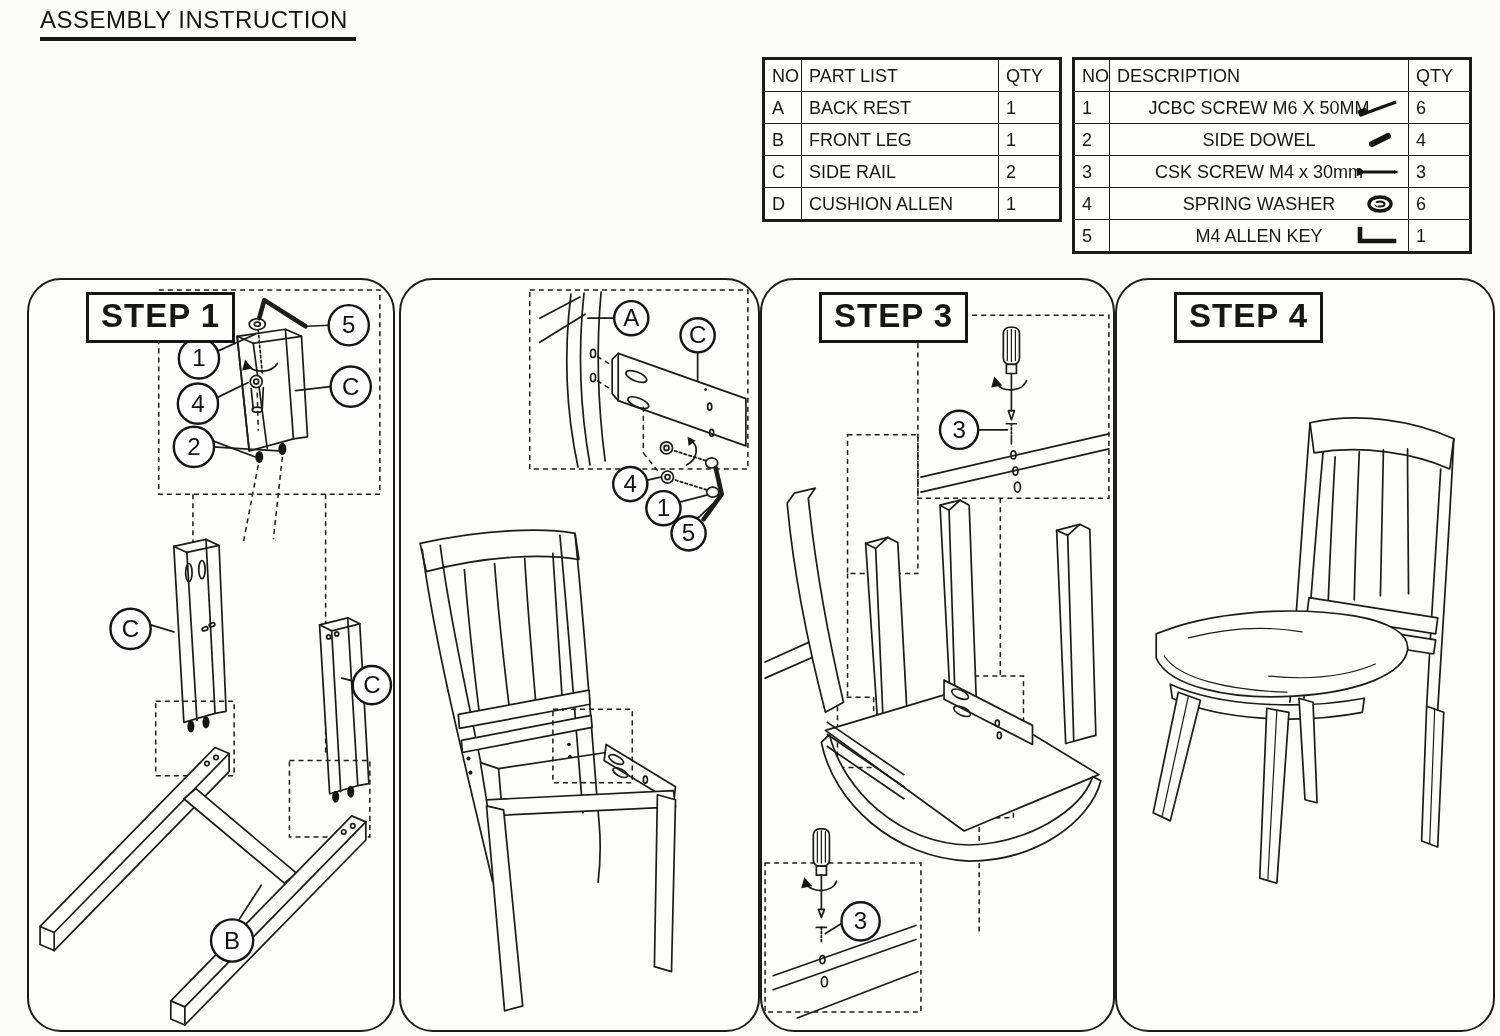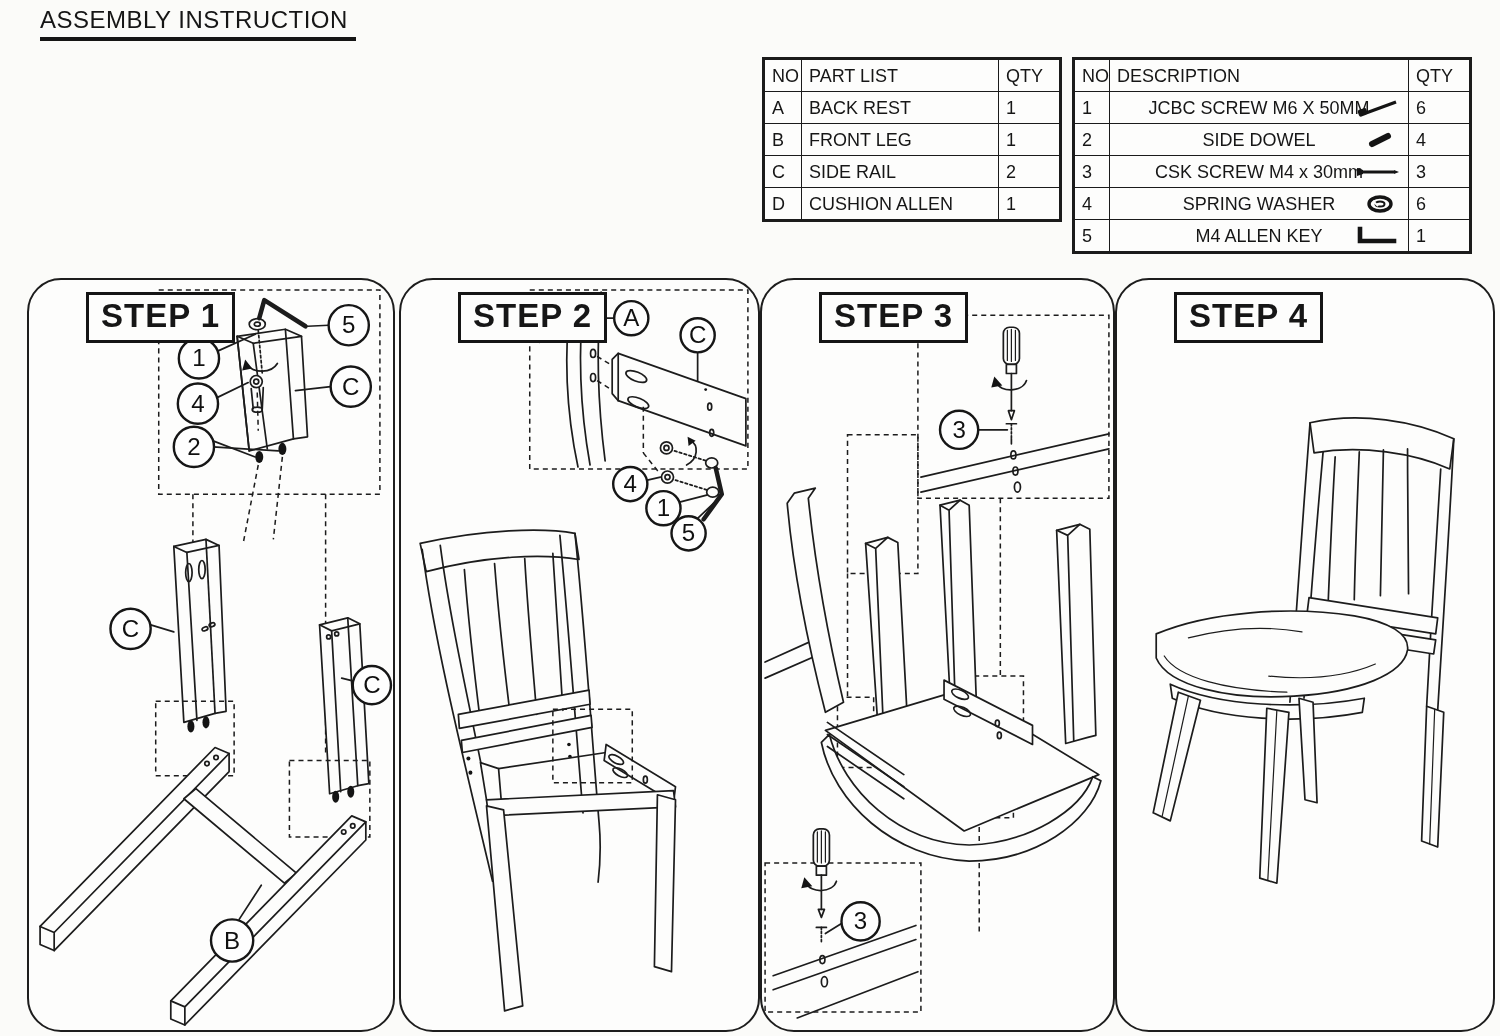--- a/index.html
+++ b/index.html
@@ -273,21 +273,20 @@
       <g class="co">
         <line class="s" x1="208" y1="636" x2="230" y2="602"></line>
         <circle cx="201" cy="657" r="21"></circle>
           <text x="201" y="665">B</text>
       </g>
     </g>
   </svg>
 </div>
 
 <div class="panel" style="left:399px;width:357px;">
-  <div class="steplab">STEP 2</div>
   <svg class="draw" viewBox="0 0 353 746">
 
     <g>
       <rect class="d" x="127" y="10" width="217" height="178"></rect>
 
       <g>
         <path class="s" d="M137,38 L177,17 M137,62 L182,34"></path>
         <path class="s" d="M168,14 C161,70 163,130 175,186"></path>
         <path class="s" d="M181,13 C175,68 177,128 187,184"></path>
         <path class="s" d="M198,12 C193,66 195,126 202,180"></path>

